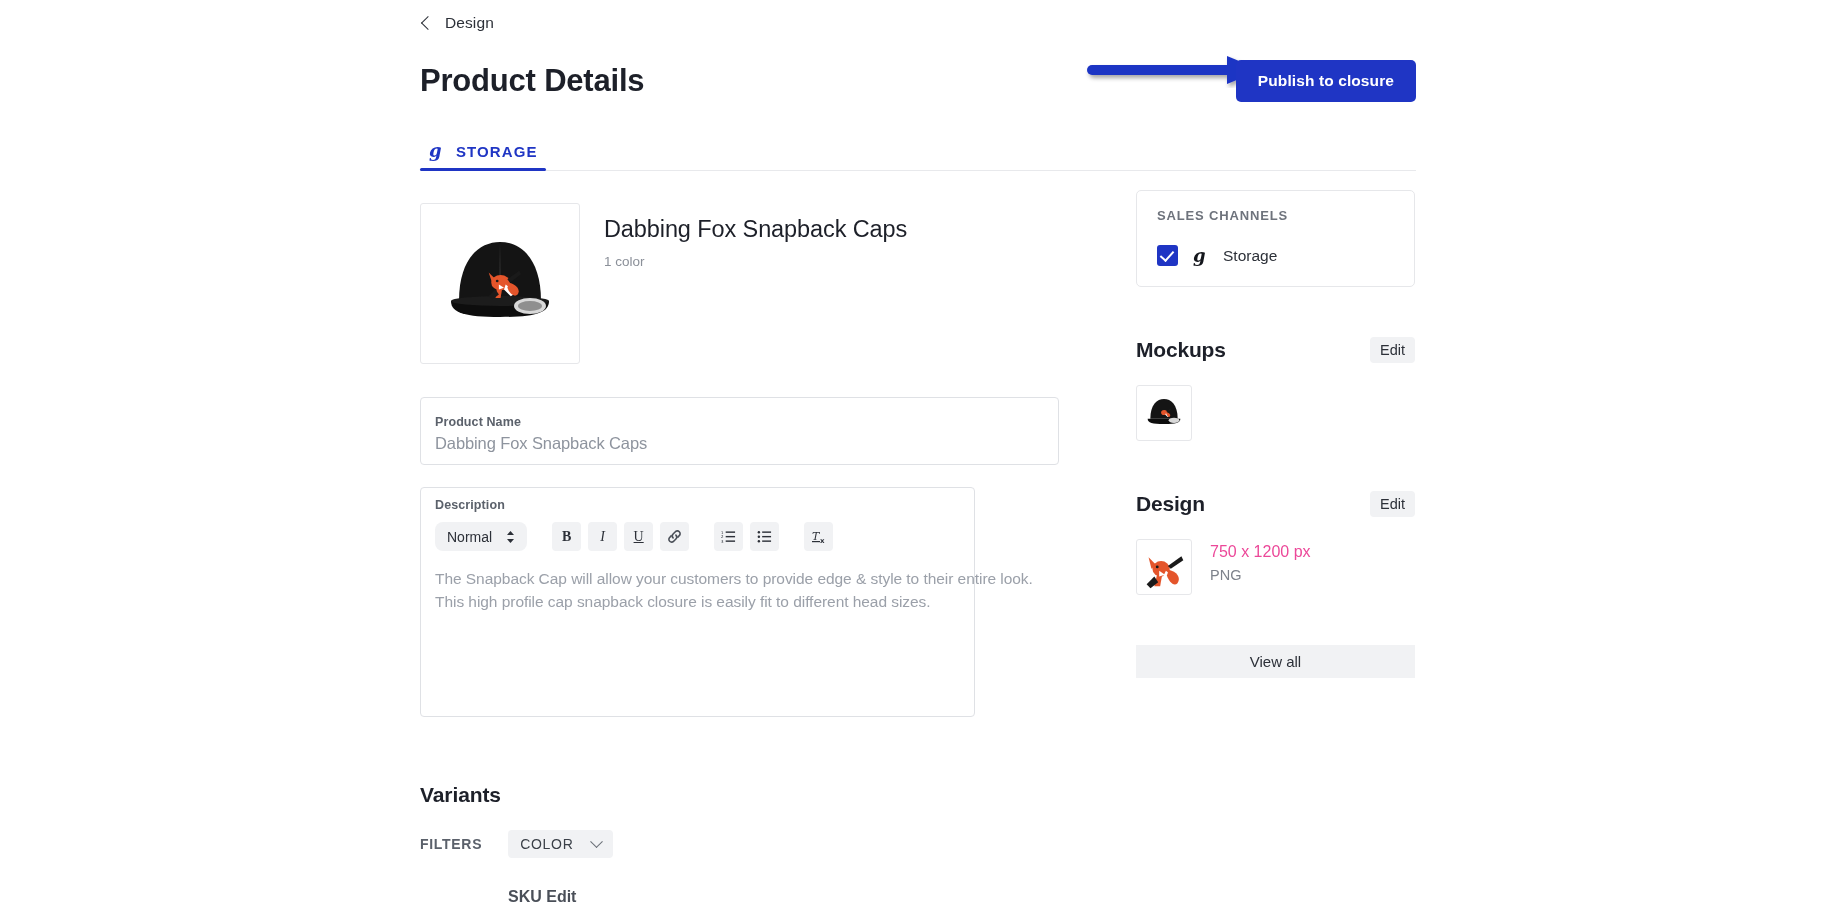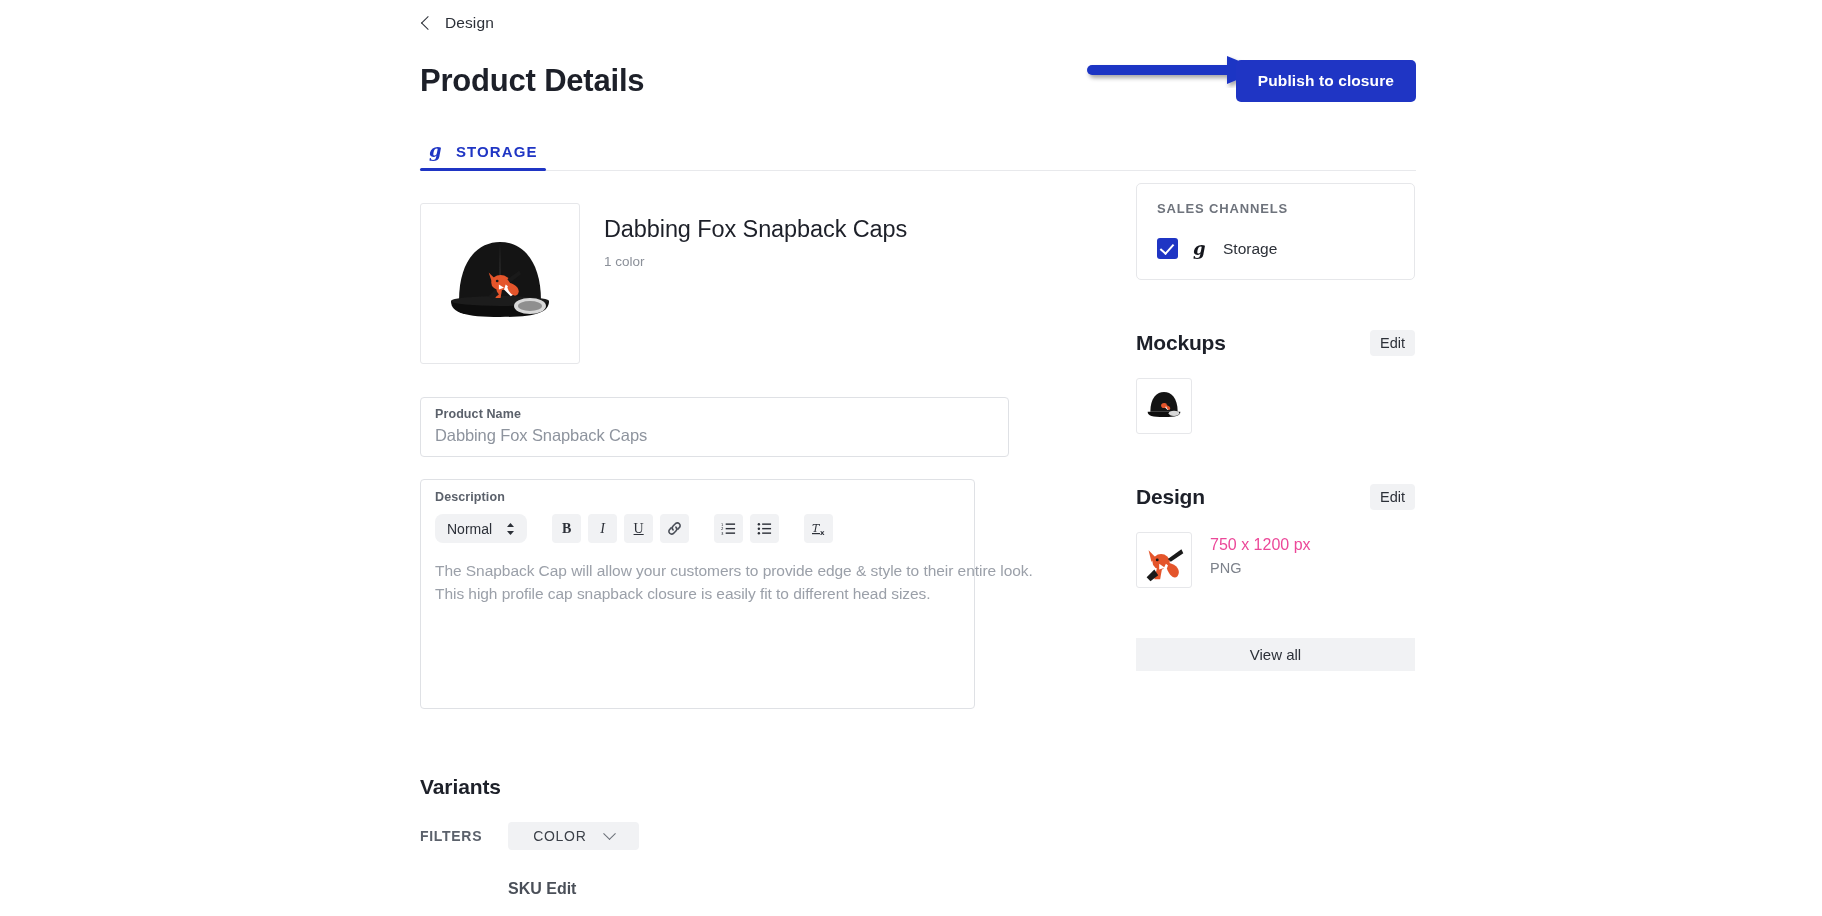--- a/index.html
+++ b/index.html
@@ -158,24 +158,24 @@
   }
   .prod-sub {
     font-size: 13.5px;
     color: #8b9099;
     margin-top: 11px;
   }
 
   
   .field {
     margin-top: 33px;
-    width: 589px;
+    width: 639px;
     border: 1px solid #dfe1e5;
     border-radius: 4px;
-    padding: 9px 14px 11px 14px;
+    padding: 17px 14px 11px 14px;
     background: #fff;
     cursor: text;
   }
   .field-label {
     font-size: 12.5px;
     font-weight: 700;
     color: #5b616b;
     letter-spacing: .1px;
   }
   .field-value {
@@ -261,21 +261,21 @@
   .filters-label {
     font-size: 14px;
     font-weight: 700;
     letter-spacing: .7px;
     color: #5b616b;
   }
   .filter-chip {
     background: #f1f2f4;
     border-radius: 4px;
     height: 28px;
-    padding: 0 25px;
+    padding: 0 12px;
     display: flex;
     align-items: center;
     gap: 18px;
     cursor: pointer;
     font-size: 14px;
     font-weight: 400;
     letter-spacing: .7px;
     color: #3b4048;
   }
   .chev-down {
@@ -289,21 +289,21 @@
     margin-left: 88px;
     font-size: 16px;
     font-weight: 700;
     color: #4a4f58;
   }
 
   
   .right-panel {
     position: absolute;
     left: 1136px;
-    top: 183px;
+    top: 190px;
     width: 279px;
   }
   .card {
     border: 1px solid #e6e7ea;
     border-radius: 5px;
     background: #fff;
     padding: 17px 20px 20px 20px;
   }
   .card-title {
     font-size: 13px;

